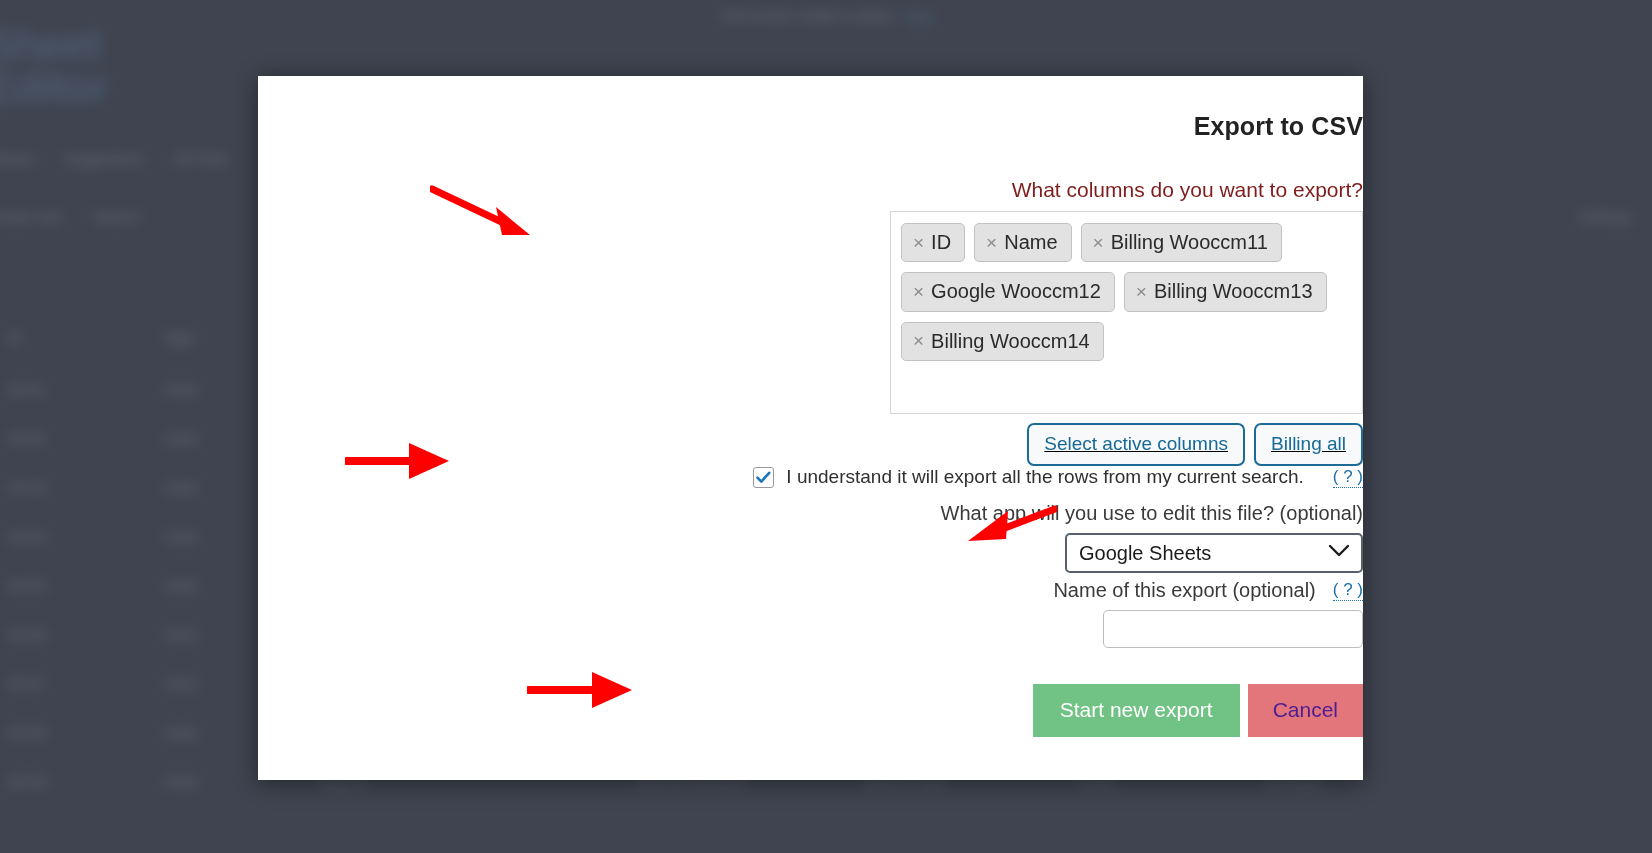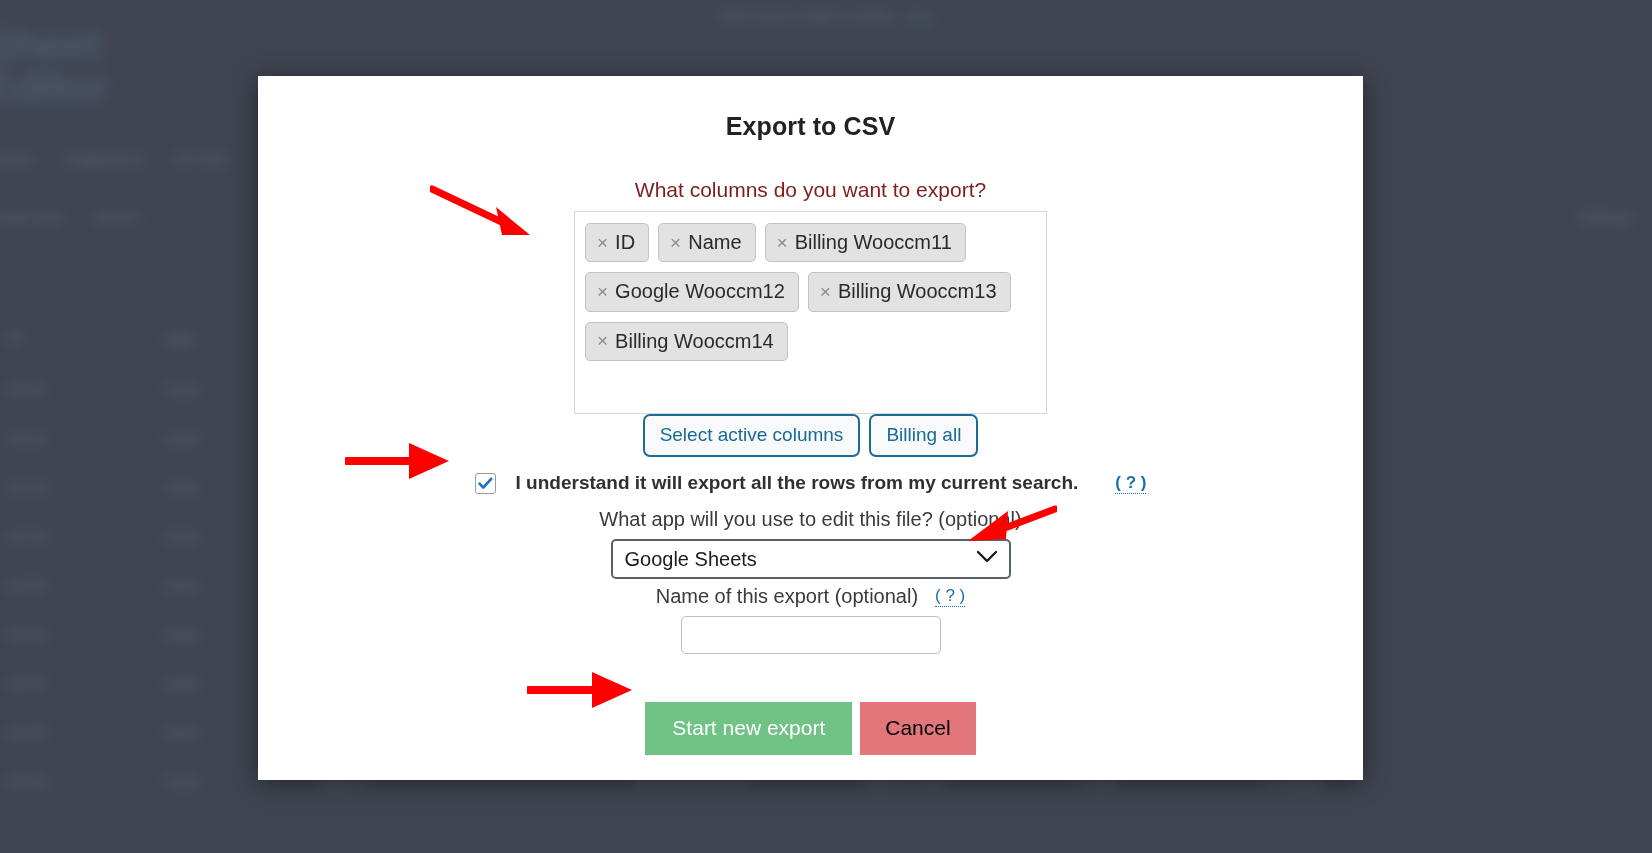--- a/index.html
+++ b/index.html
@@ -63,21 +63,21 @@
   #modal {
     position: absolute;
     left: 258px; top: 76px;
     width: 1105px; height: 704px;
     background: #ffffff;
     box-shadow: 0 3px 22px rgba(0,0,0,0.45);
     z-index: 20;
   }
   .modal-inner {
     width: 100%; height: 100%;
-    display: flex; flex-direction: column; align-items: center;
+    display: flex; flex-direction: column; align-items: flex-end;
     padding-top: 36px;
   }
   .modal-title {
     font-size: 25px; font-weight: bold; color: #222;
     letter-spacing: 0.1px;
   }
   .q-label {
     margin-top: 37px;
     font-size: 21px; color: #7f1d1d;
   }
@@ -98,37 +98,38 @@
     border: 1px solid #c2c2c2;
     border-radius: 5px;
     padding: 7px 13px 8px 11px;
     font-size: 20px; color: #2a2a2a;
     line-height: 1.12;
     cursor: pointer;
   }
   .tag .x { color: #8d8d8d; font-size: 19px; }
 
   .btn-row {
-    display: flex; gap: 9px;
+    margin-top: 9px;
+    display: flex; gap: 9px; text-decoration: underline;
   }
   .obtn {
     background: #f7f9fa;
     border: 2px solid #1c6b96;
     border-radius: 7px;
     color: #176a96;
     font-size: 19px;
     padding: 8px 15px 9px;
     cursor: pointer;
     font-family: "Liberation Sans", sans-serif;
   }
 
   .check-row {
-    margin-top: 15px;
-    display: flex; align-items: center; gap: 20px;
-    font-size: 19px; color: #303030; font-weight: bold;
+    margin-top: 0;
+    display: flex; align-items: center; gap: 12px;
+    font-size: 19px; color: #303030;
   }
   .cbox {
     width: 21px; height: 21px;
     border: 1px solid #9a9a9a;
     border-radius: 3px;
     background: #fff;
     display: inline-flex; align-items: center; justify-content: center;
     cursor: pointer;
     flex: none;
   }
@@ -137,21 +138,21 @@
     color: #1a6fa8; font-size: 17px;
     border-bottom: 1px dotted #1a6fa8;
     margin-left: 17px;
     cursor: pointer; white-space: nowrap;
   }
 
   .app-label { margin-top: 14px; font-size: 20px; color: #3a3a3a; }
   .select-wrap {
     margin-top: 8px;
     position: relative;
-    width: 400px; height: 40px;
+    width: 298px; height: 40px;
   }
   .sel {
     width: 100%; height: 100%;
     border: 2px solid #57606b;
     border-radius: 5px;
     background: #fff;
     font-size: 20px; color: #1b1b1b;
     padding: 0 36px 0 12px;
     display: flex; align-items: center;
     cursor: pointer;
@@ -173,33 +174,33 @@
     border: 1px solid #bdbdbd;
     border-radius: 5px;
     background: #fff;
     font-size: 18px;
     padding: 0 9px;
     font-family: "Liberation Sans", sans-serif;
     color: #222;
   }
 
   .action-row {
-    margin-top: 48px;
+    margin-top: 36px;
     display: flex; gap: 8px;
   }
   .btn-green {
     background: #71c285; border: none;
     color: #fff; font-size: 21px;
     padding: 14px 27px 15px;
     cursor: pointer;
     font-family: "Liberation Sans", sans-serif;
   }
   .btn-red {
     background: #e2767a; border: none;
-    color: #000000; font-size: 21px;
+    color: #4c1d95; font-size: 21px;
     padding: 14px 25px 15px;
     cursor: pointer;
     font-family: "Liberation Sans", sans-serif;
   }
 
   
   .arrow { position: absolute; z-index: 40; pointer-events: none; }
   #arrow-columns { left: 430px; top: 183px; }
   #arrow-checkbox { left: 345px; top: 440px; }
   #arrow-select   { left: 962px; top: 505px; }

